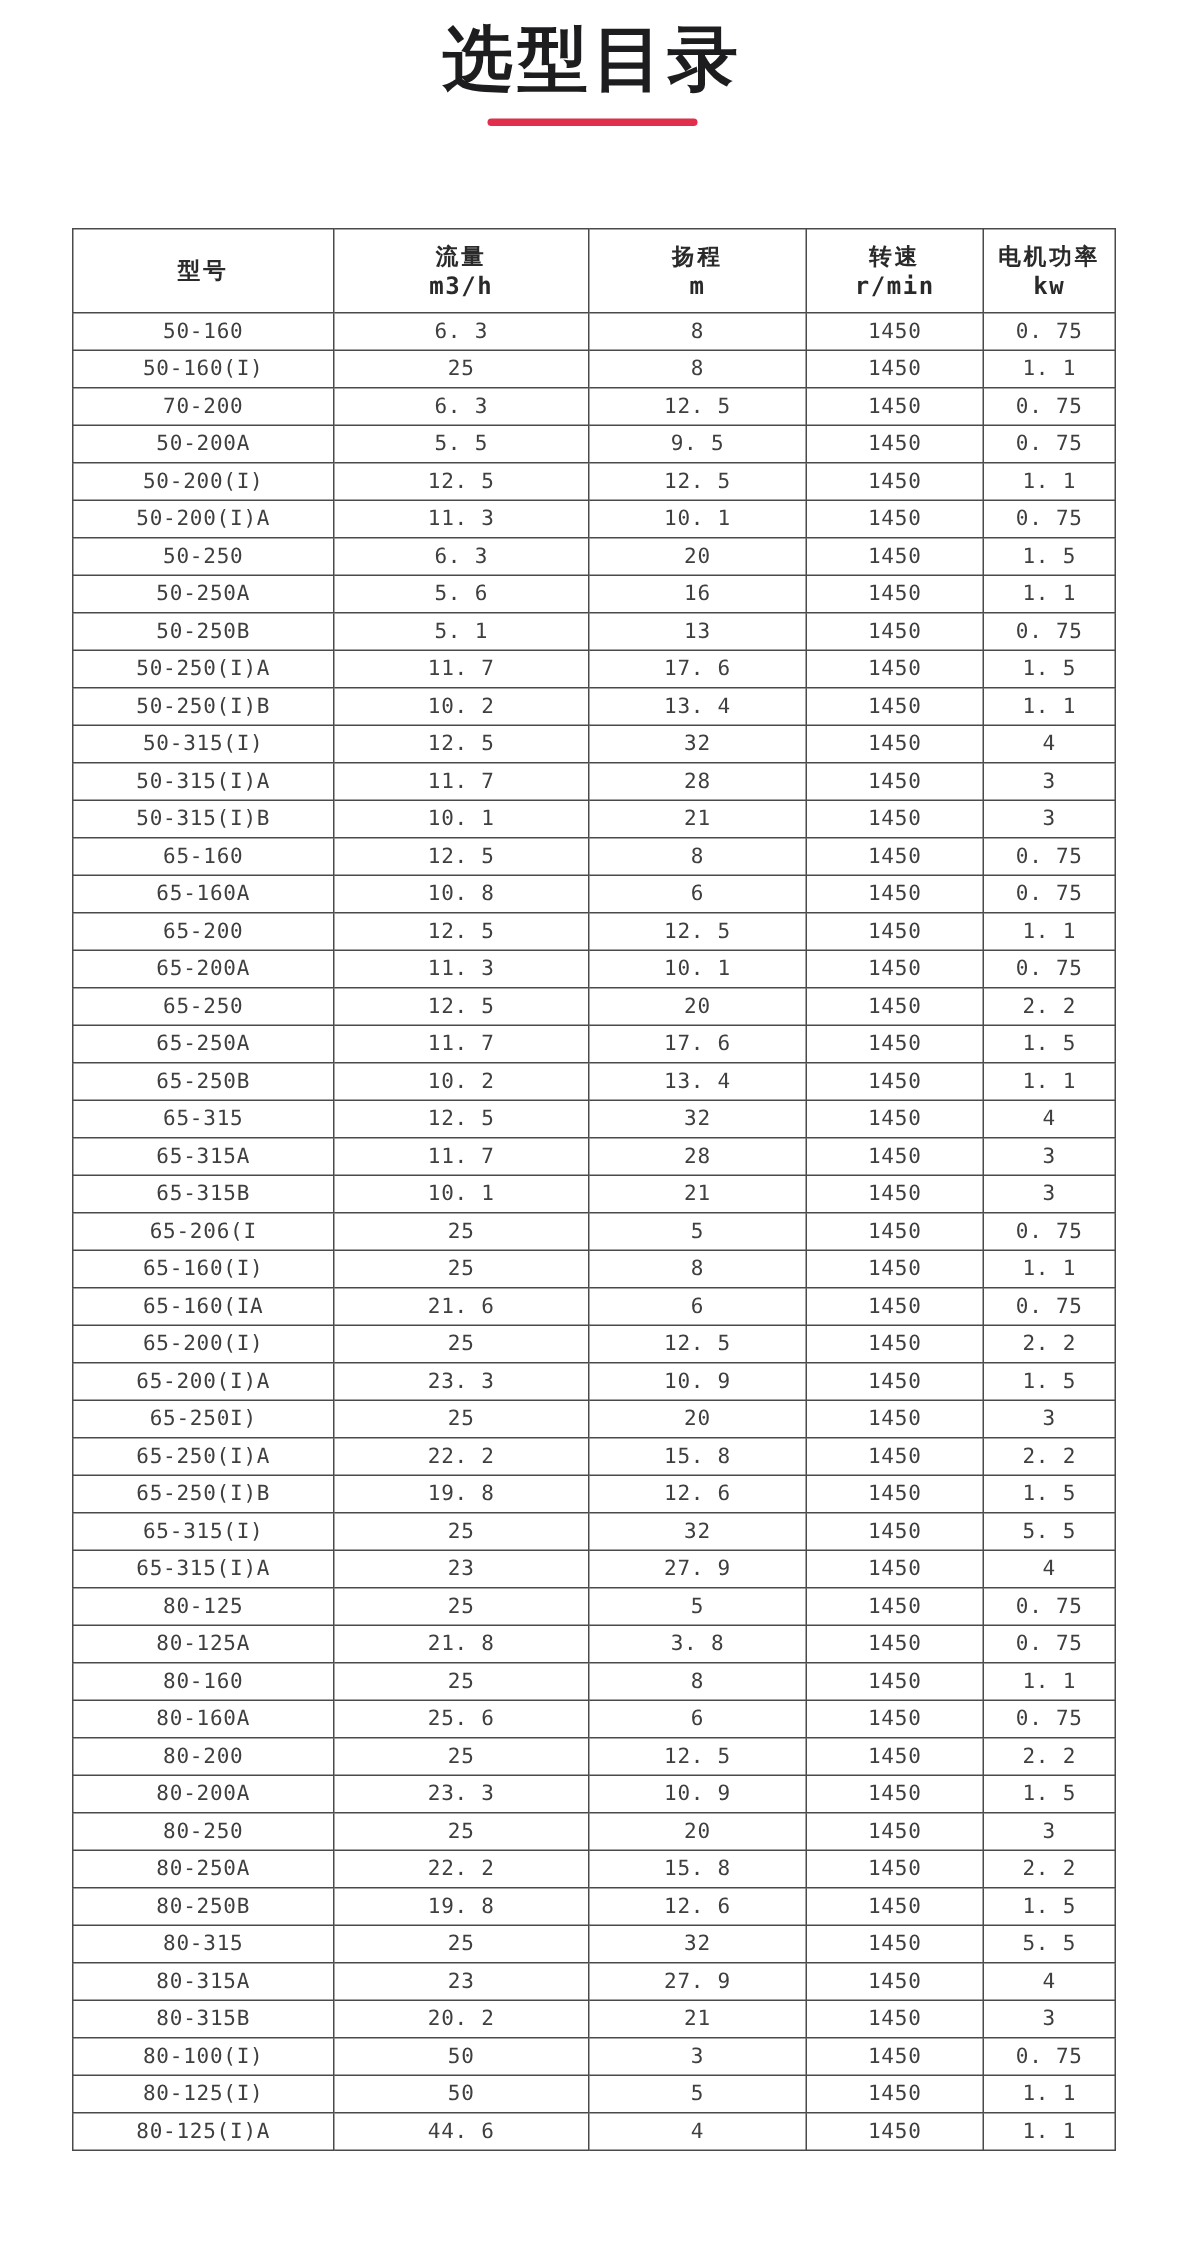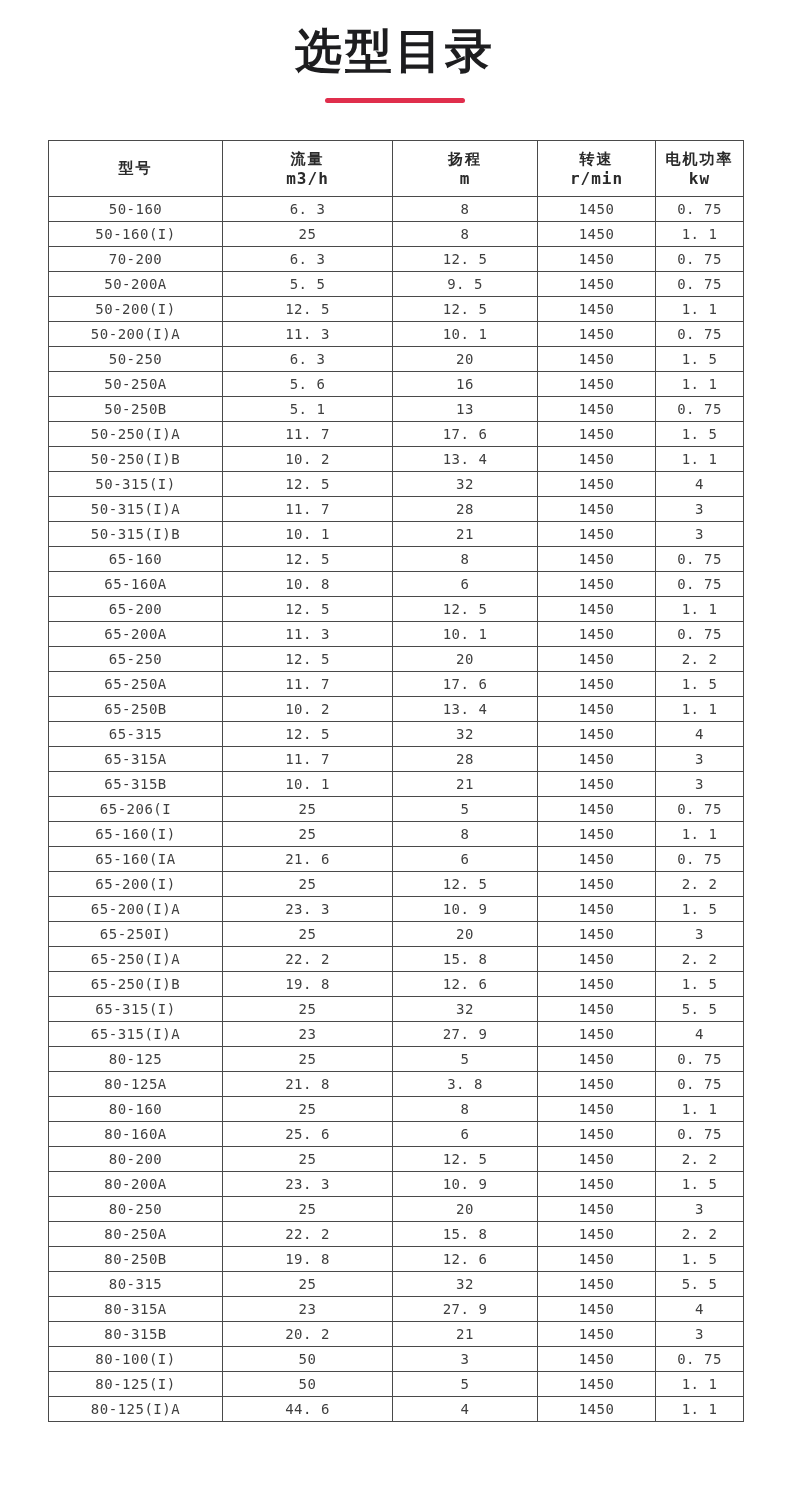--- a/index.html
+++ b/index.html
@@ -9,37 +9,37 @@
     background: #ffffff;
     overflow: hidden;
     font-family: "DejaVu Sans", sans-serif;
     --accent: #e02e4c;
     --border: #4a4a4a;
     --cell-text: #3f3f3f;
     --title-text: #1d1d1f;
   }
   .title-wrap { text-align: center; padding-top: 12px; }
   .page-title {
-    margin: 16px;
+    margin: 0;
     font-size: 47px;
     line-height: 1.15;
     font-weight: 900;
     color: var(--title-text);
     letter-spacing: 3px;
-    font-family: Liberation Mono, monospace;
+    font-family: Liberation Sans, sans-serif;
   }
   .accent-bar {
     width: 140px; height: 5px;
     background: var(--accent);
     border-radius: 3px;
     margin: 13px auto 0 auto;
   }
   table.catalog {
     position: absolute;
-    left: 48px; top: 140px;
+    left: 48px; top: 152px;
     width: 695px;
     border-collapse: collapse;
     table-layout: fixed;
   }
   .catalog th, .catalog td {
     border: 1px solid var(--border);
     padding: 0;
     text-align: center;
     vertical-align: middle;
     background: #ffffff;

